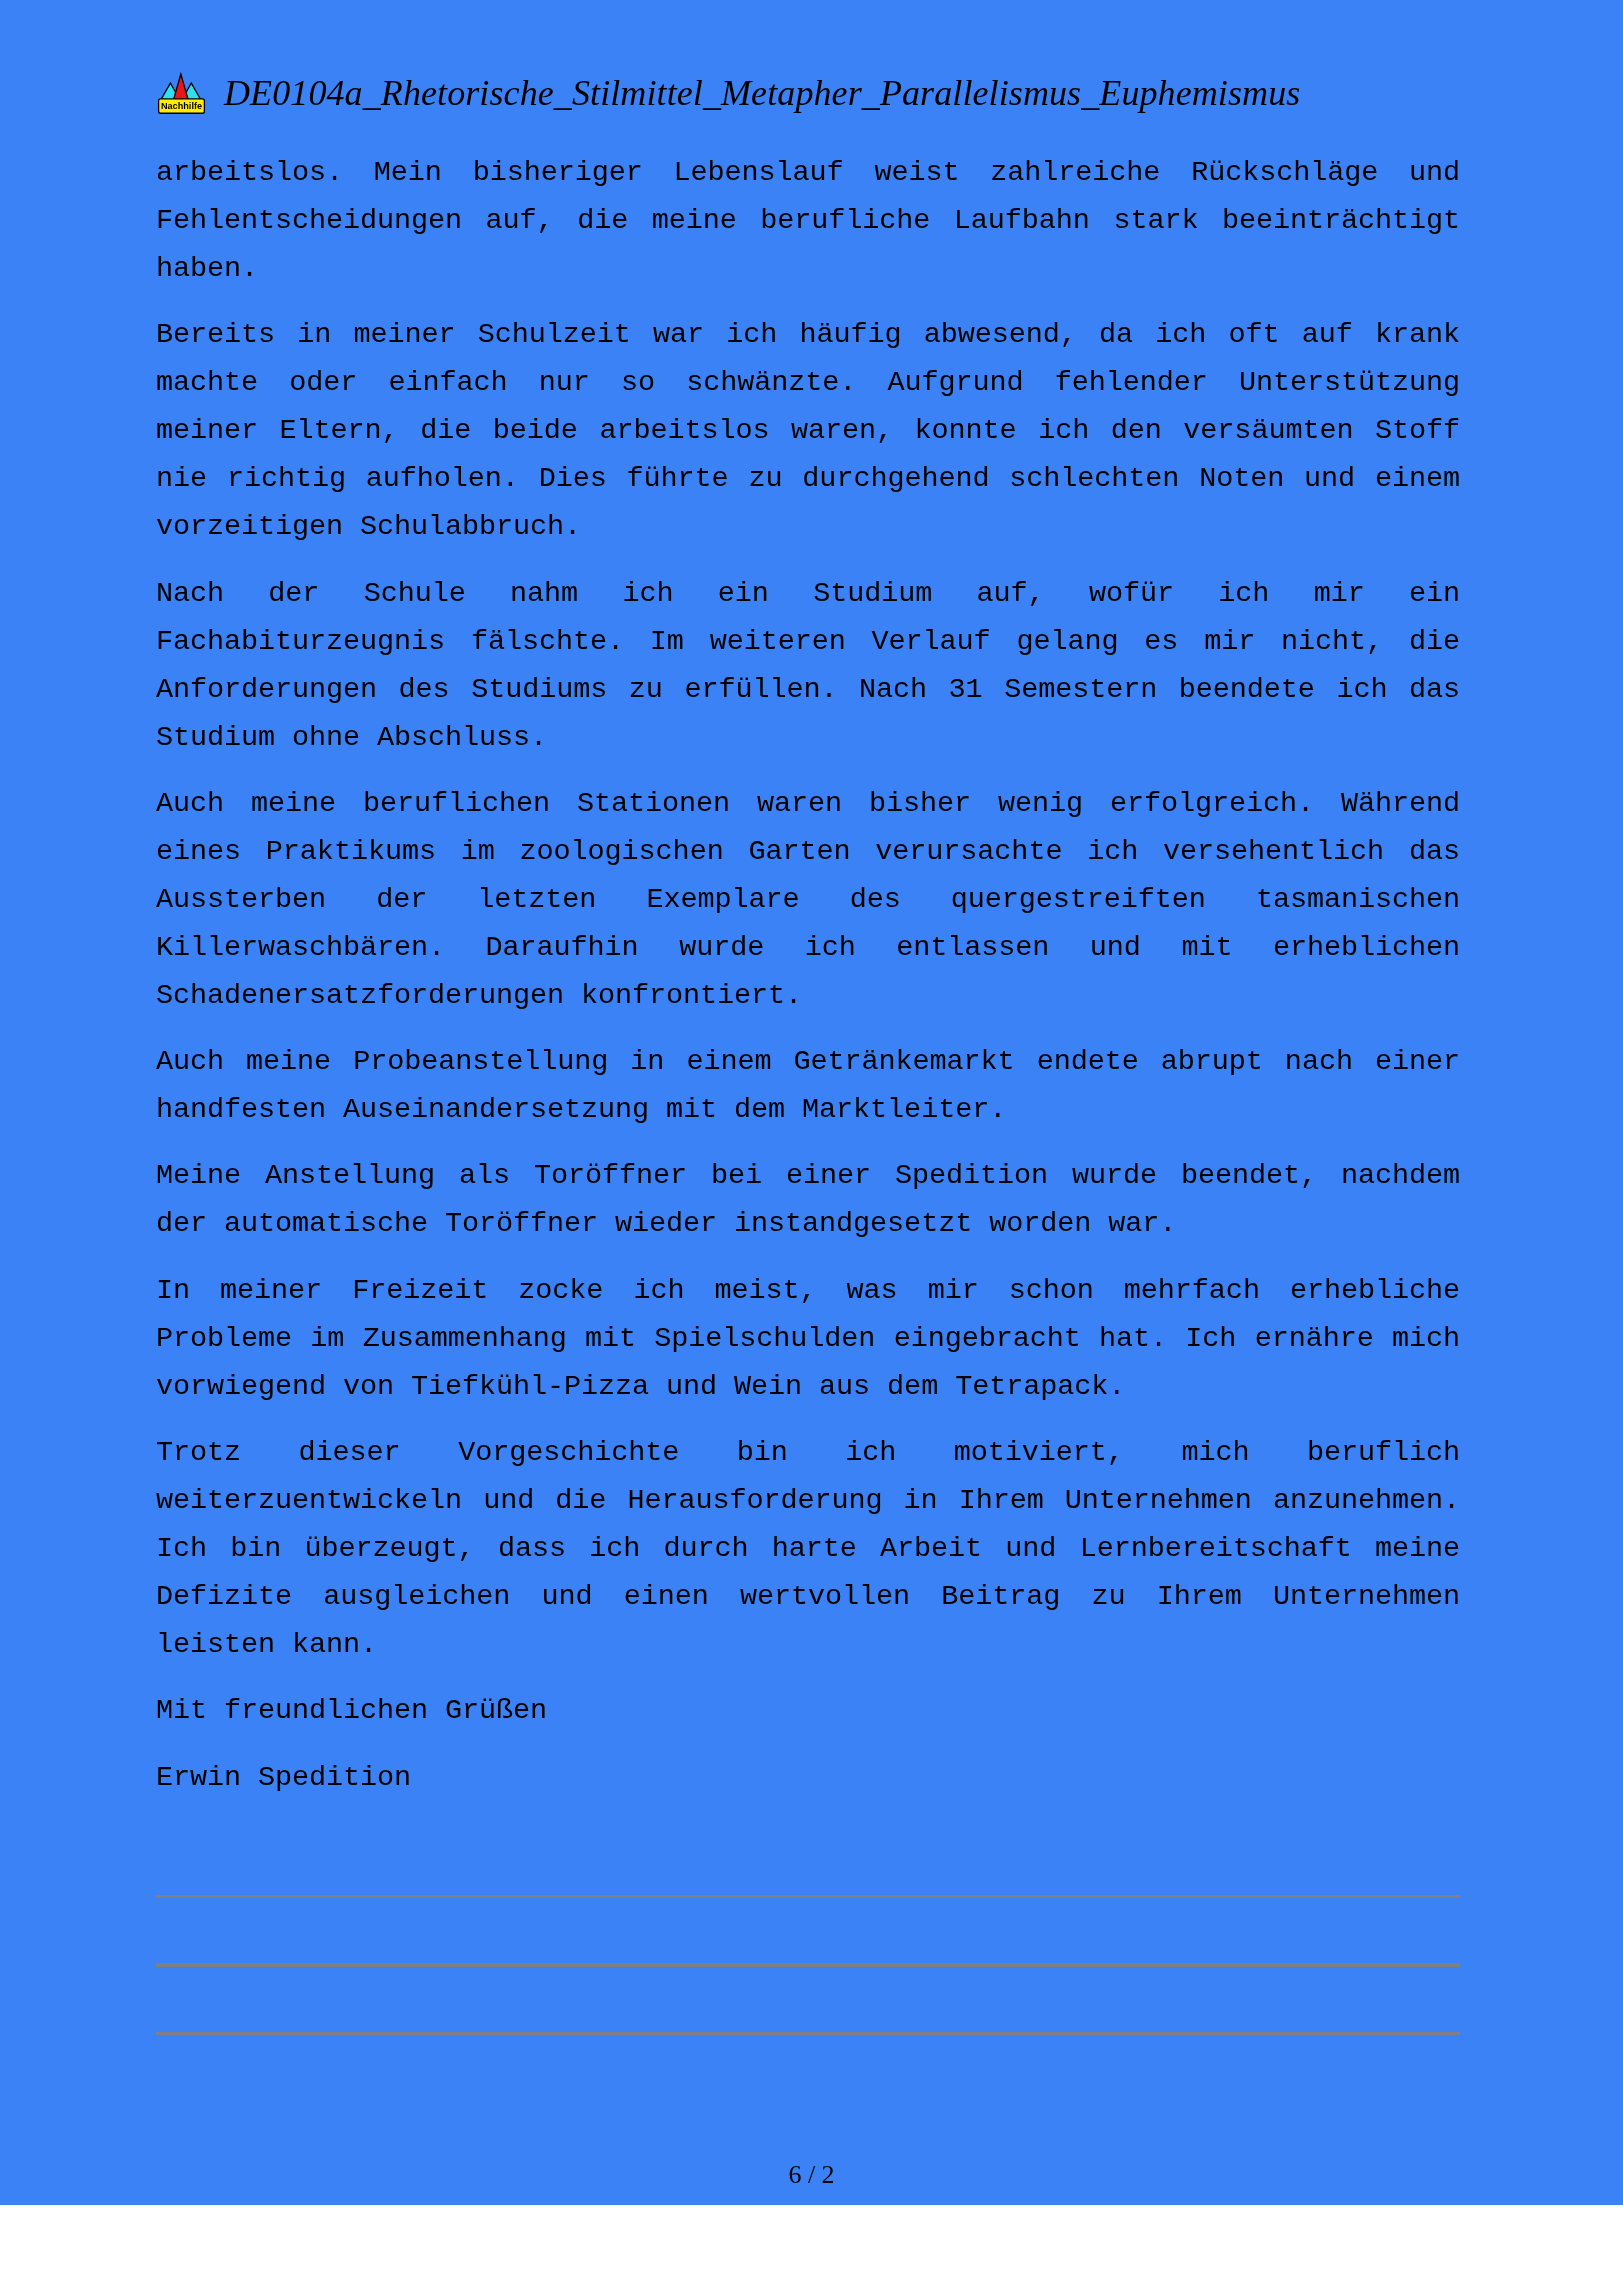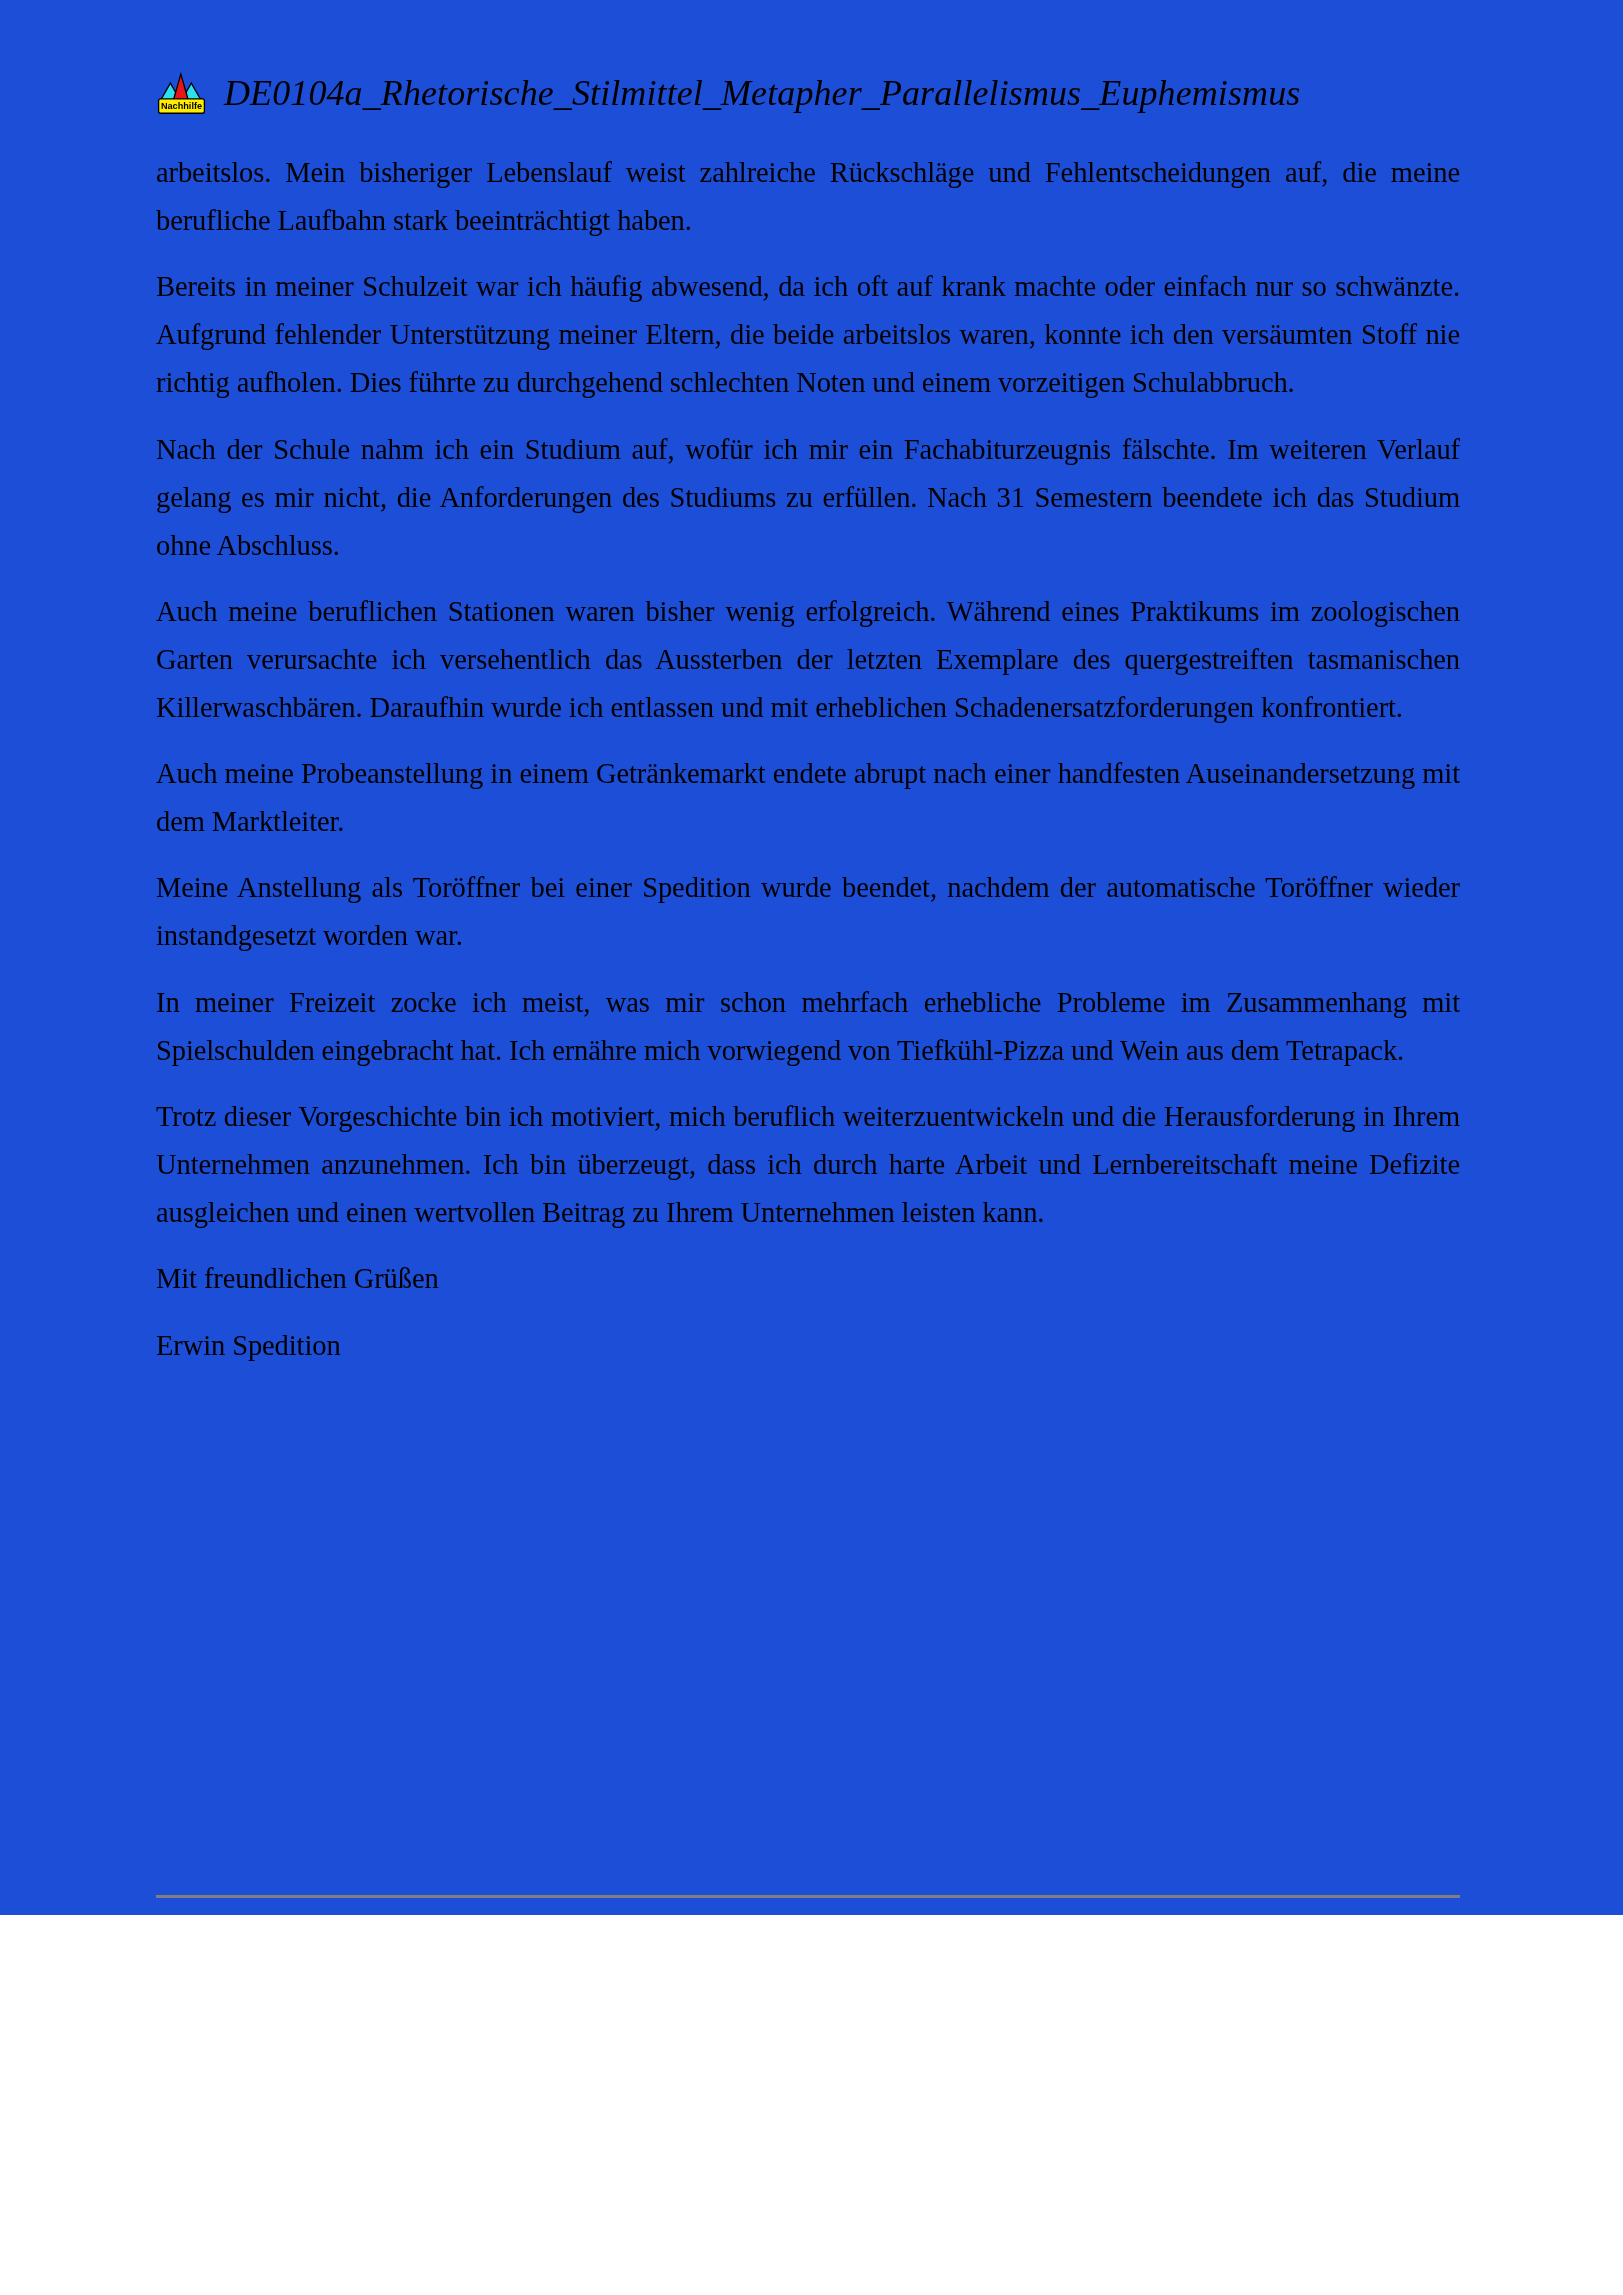--- a/index.html
+++ b/index.html
@@ -3,22 +3,22 @@
 <meta charset="utf-8">
 <style>
   html, body {
     margin: 0;
     padding: 0;
     background: #ffffff;
   }
   .page {
     position: relative;
     width: 1623px;
-    height: 1915px;
-    background: #1d4ed8;
+    height: 2205px;
+    background: #3b82f6;
     overflow: hidden;
     font-family: "Liberation Sans", sans-serif;
   }
 
   
   .header {
     position: absolute;
     left: 156px;
     top: 65px;
     width: 1309px;
@@ -46,21 +46,21 @@
 
   
   .content {
     position: absolute;
     left: 156px;
     top: 149px;
     width: 1304px;
   }
   p.para {
     margin: 0 0 18.3px 0;
-    font-family: Liberation Serif, serif;
+    font-family: Liberation Mono, monospace;
     font-size: 28.5px;
     line-height: 48px;
     color: #000000;
     text-align: justify;
     text-justify: inter-word;
     font-stretch: condensed;
     -webkit-font-smoothing: none;
     letter-spacing: -0.1px;
   }
   p.para.nojust { text-align: left; }

